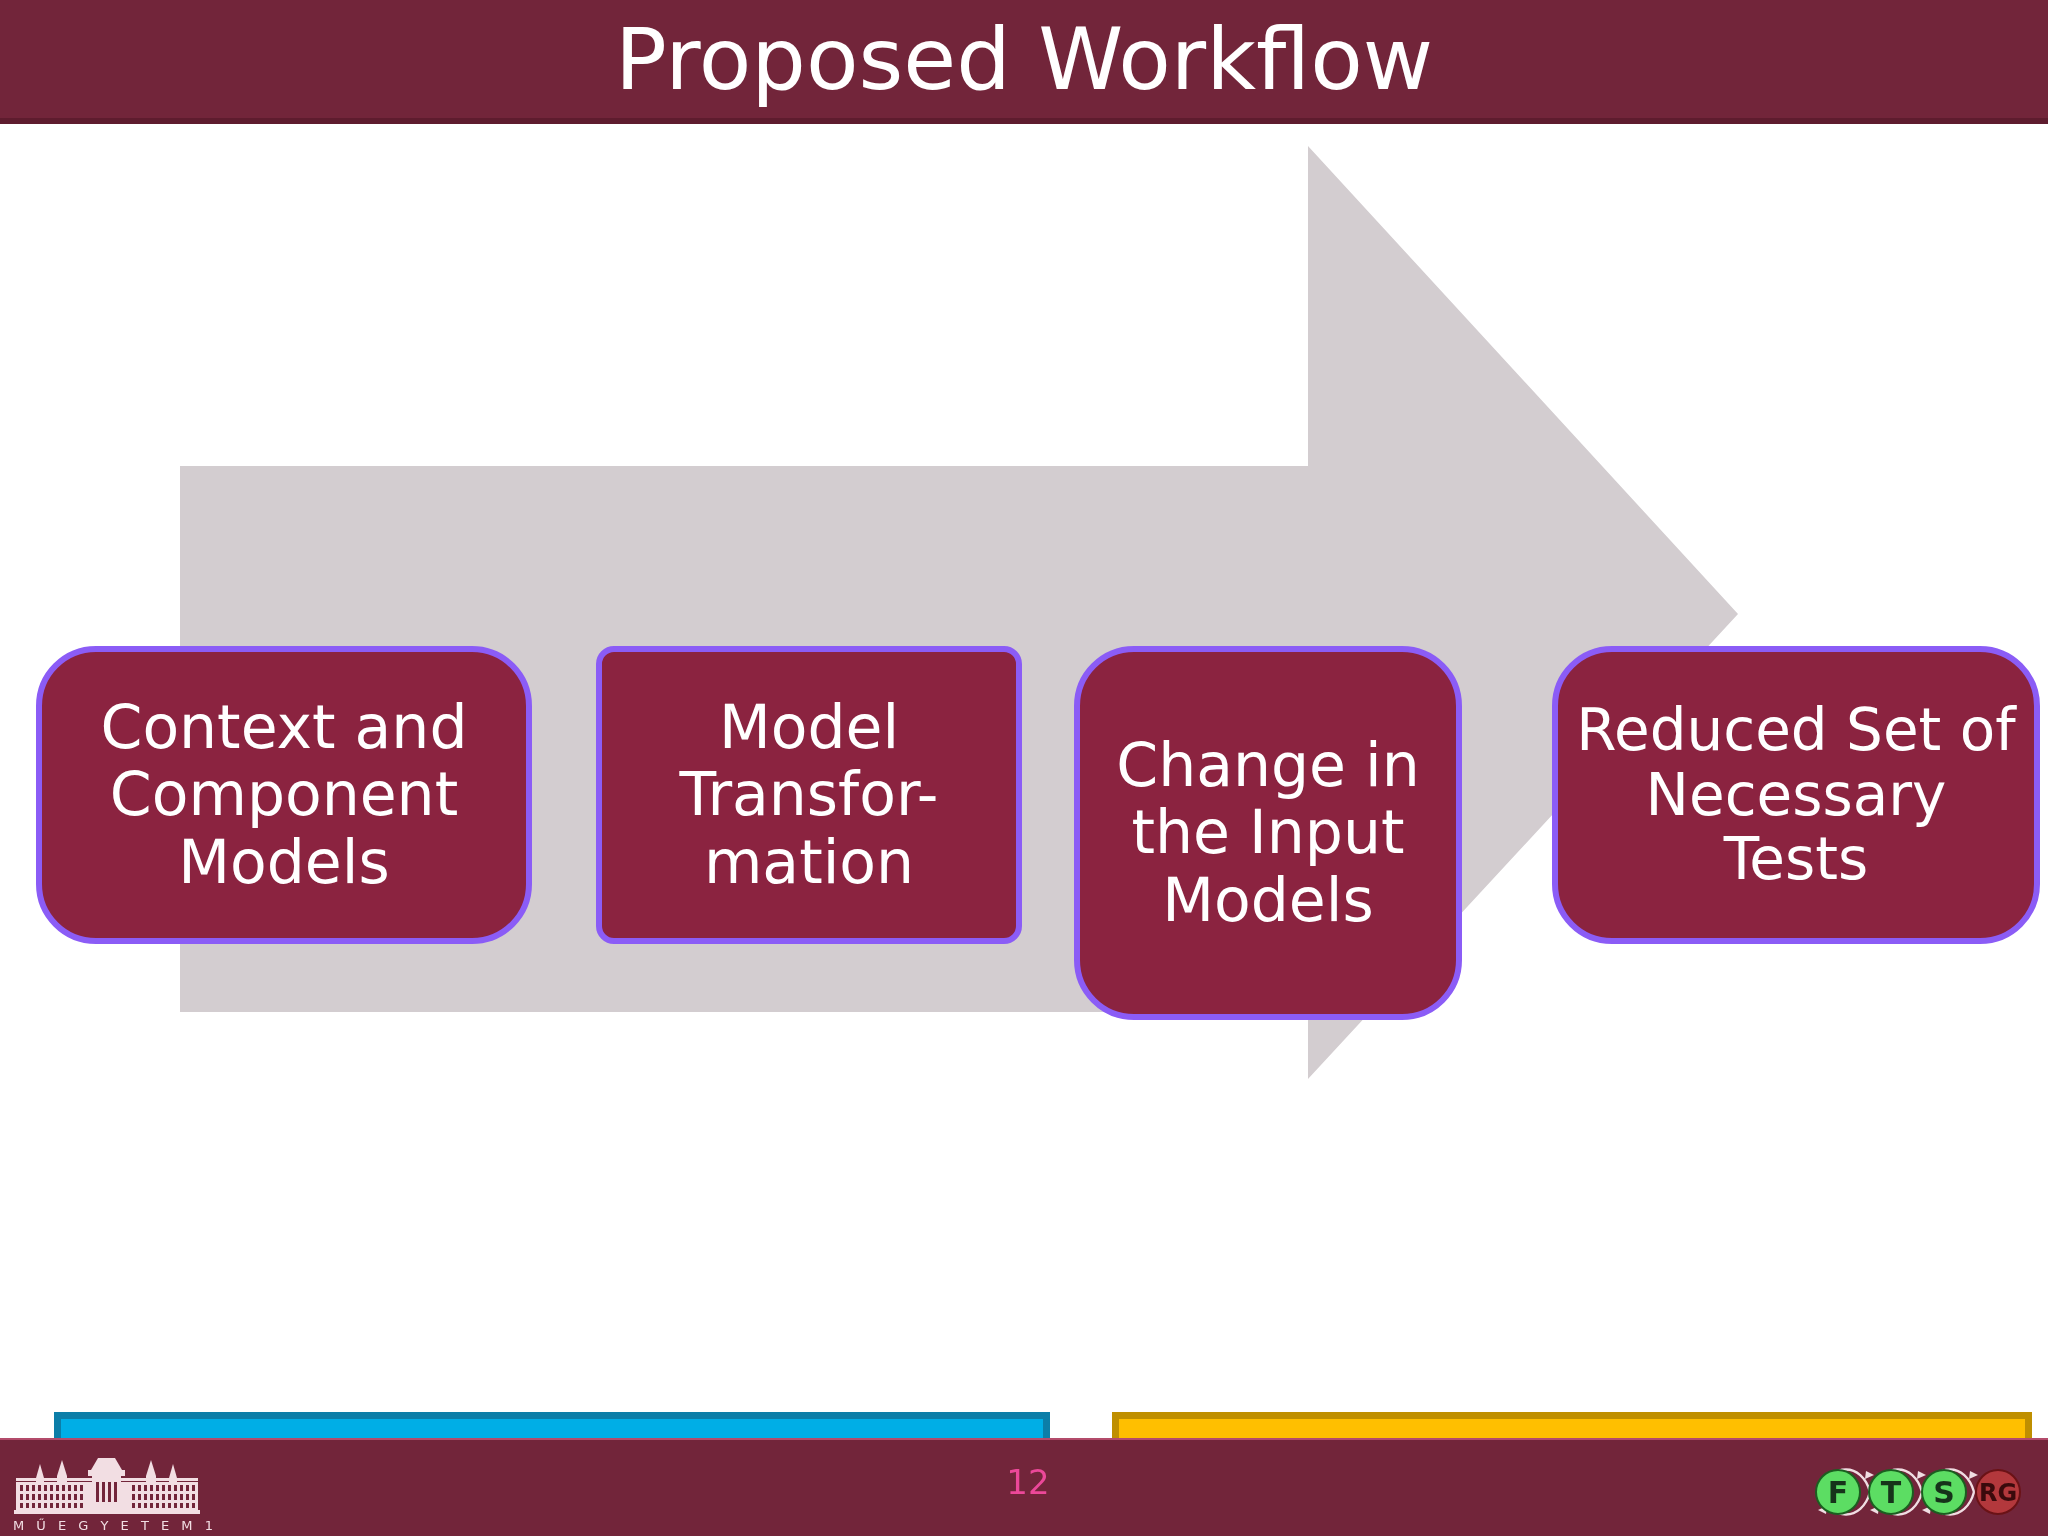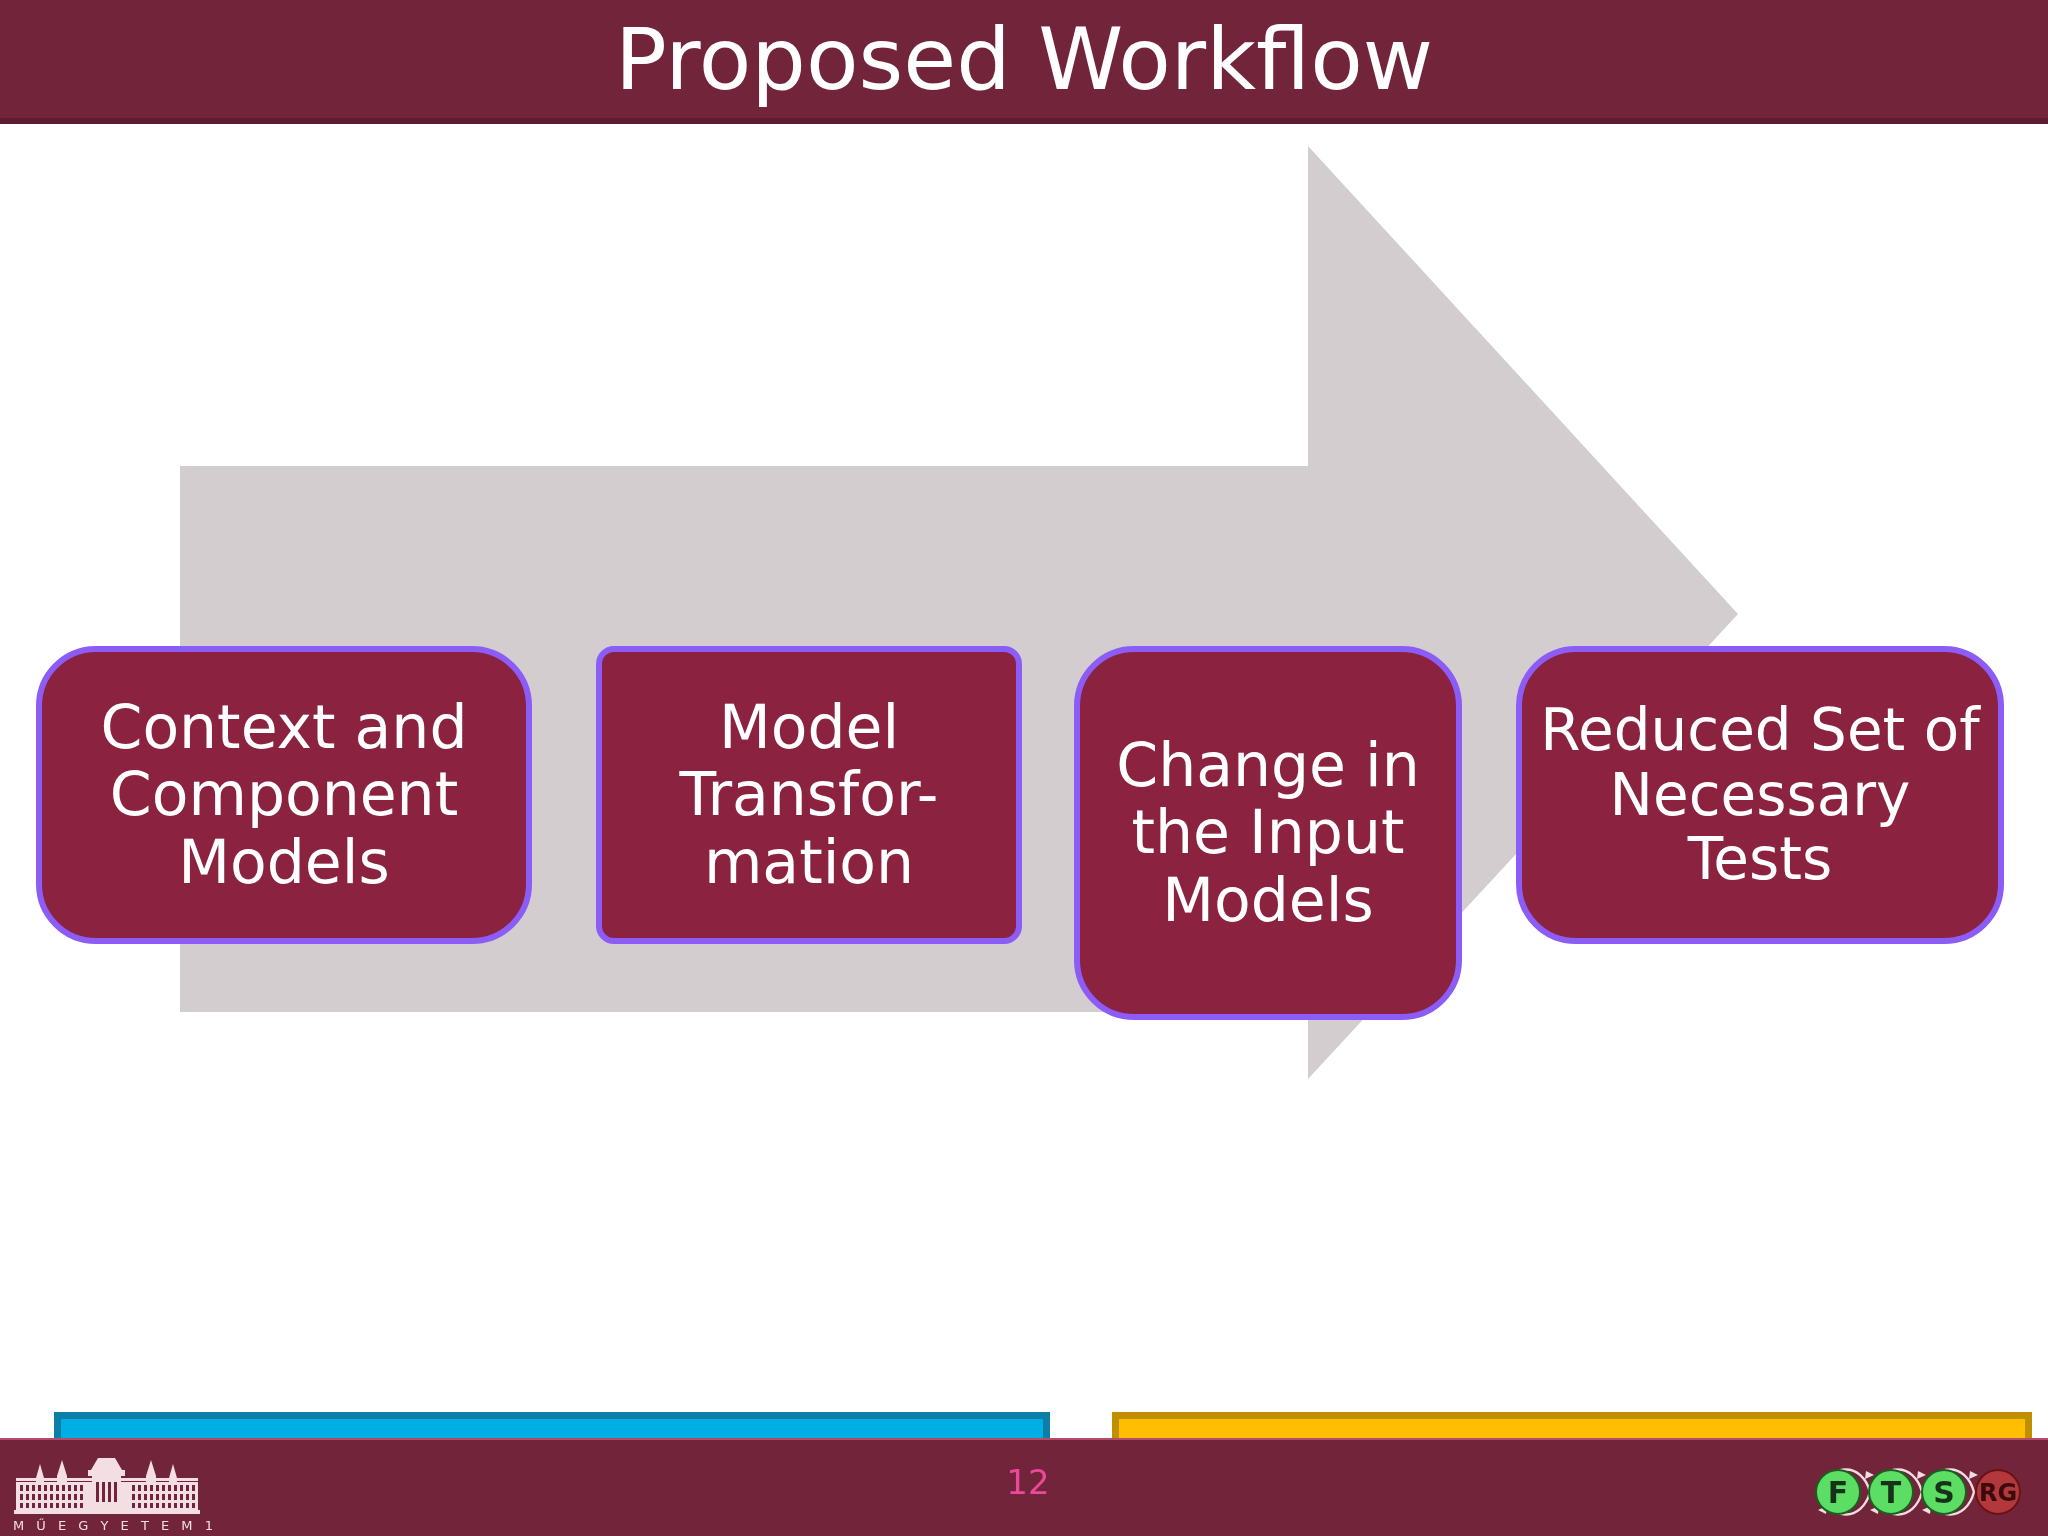--- a/index.html
+++ b/index.html
@@ -80,21 +80,21 @@
     font-size: 60px;
     line-height: 1.12;
     padding: 6px 18px;
     font-family: "DejaVu Sans", "Liberation Sans", sans-serif;
   }
   .box span { display: block; width: 100%; }
 
   .box-1 { left: 36px;   top: 522px; width: 496px; height: 298px; }
   .box-2 { left: 596px;  top: 522px; width: 426px; height: 298px; border-radius: 18px; }
   .box-3 { left: 1074px; top: 522px; width: 388px; height: 374px; }
-  .box-4 { left: 1516px; top: 522px; width: 488px; height: 298px; font-size: 58px; }
+  .box-4 { left: 1552px; top: 522px; width: 488px; height: 298px; font-size: 58px; }
 
   
   .role-bar {
     position: absolute;
     box-sizing: border-box;
     display: flex;
     align-items: center;
     justify-content: center;
     color: #000000;
     font-size: 56px;

